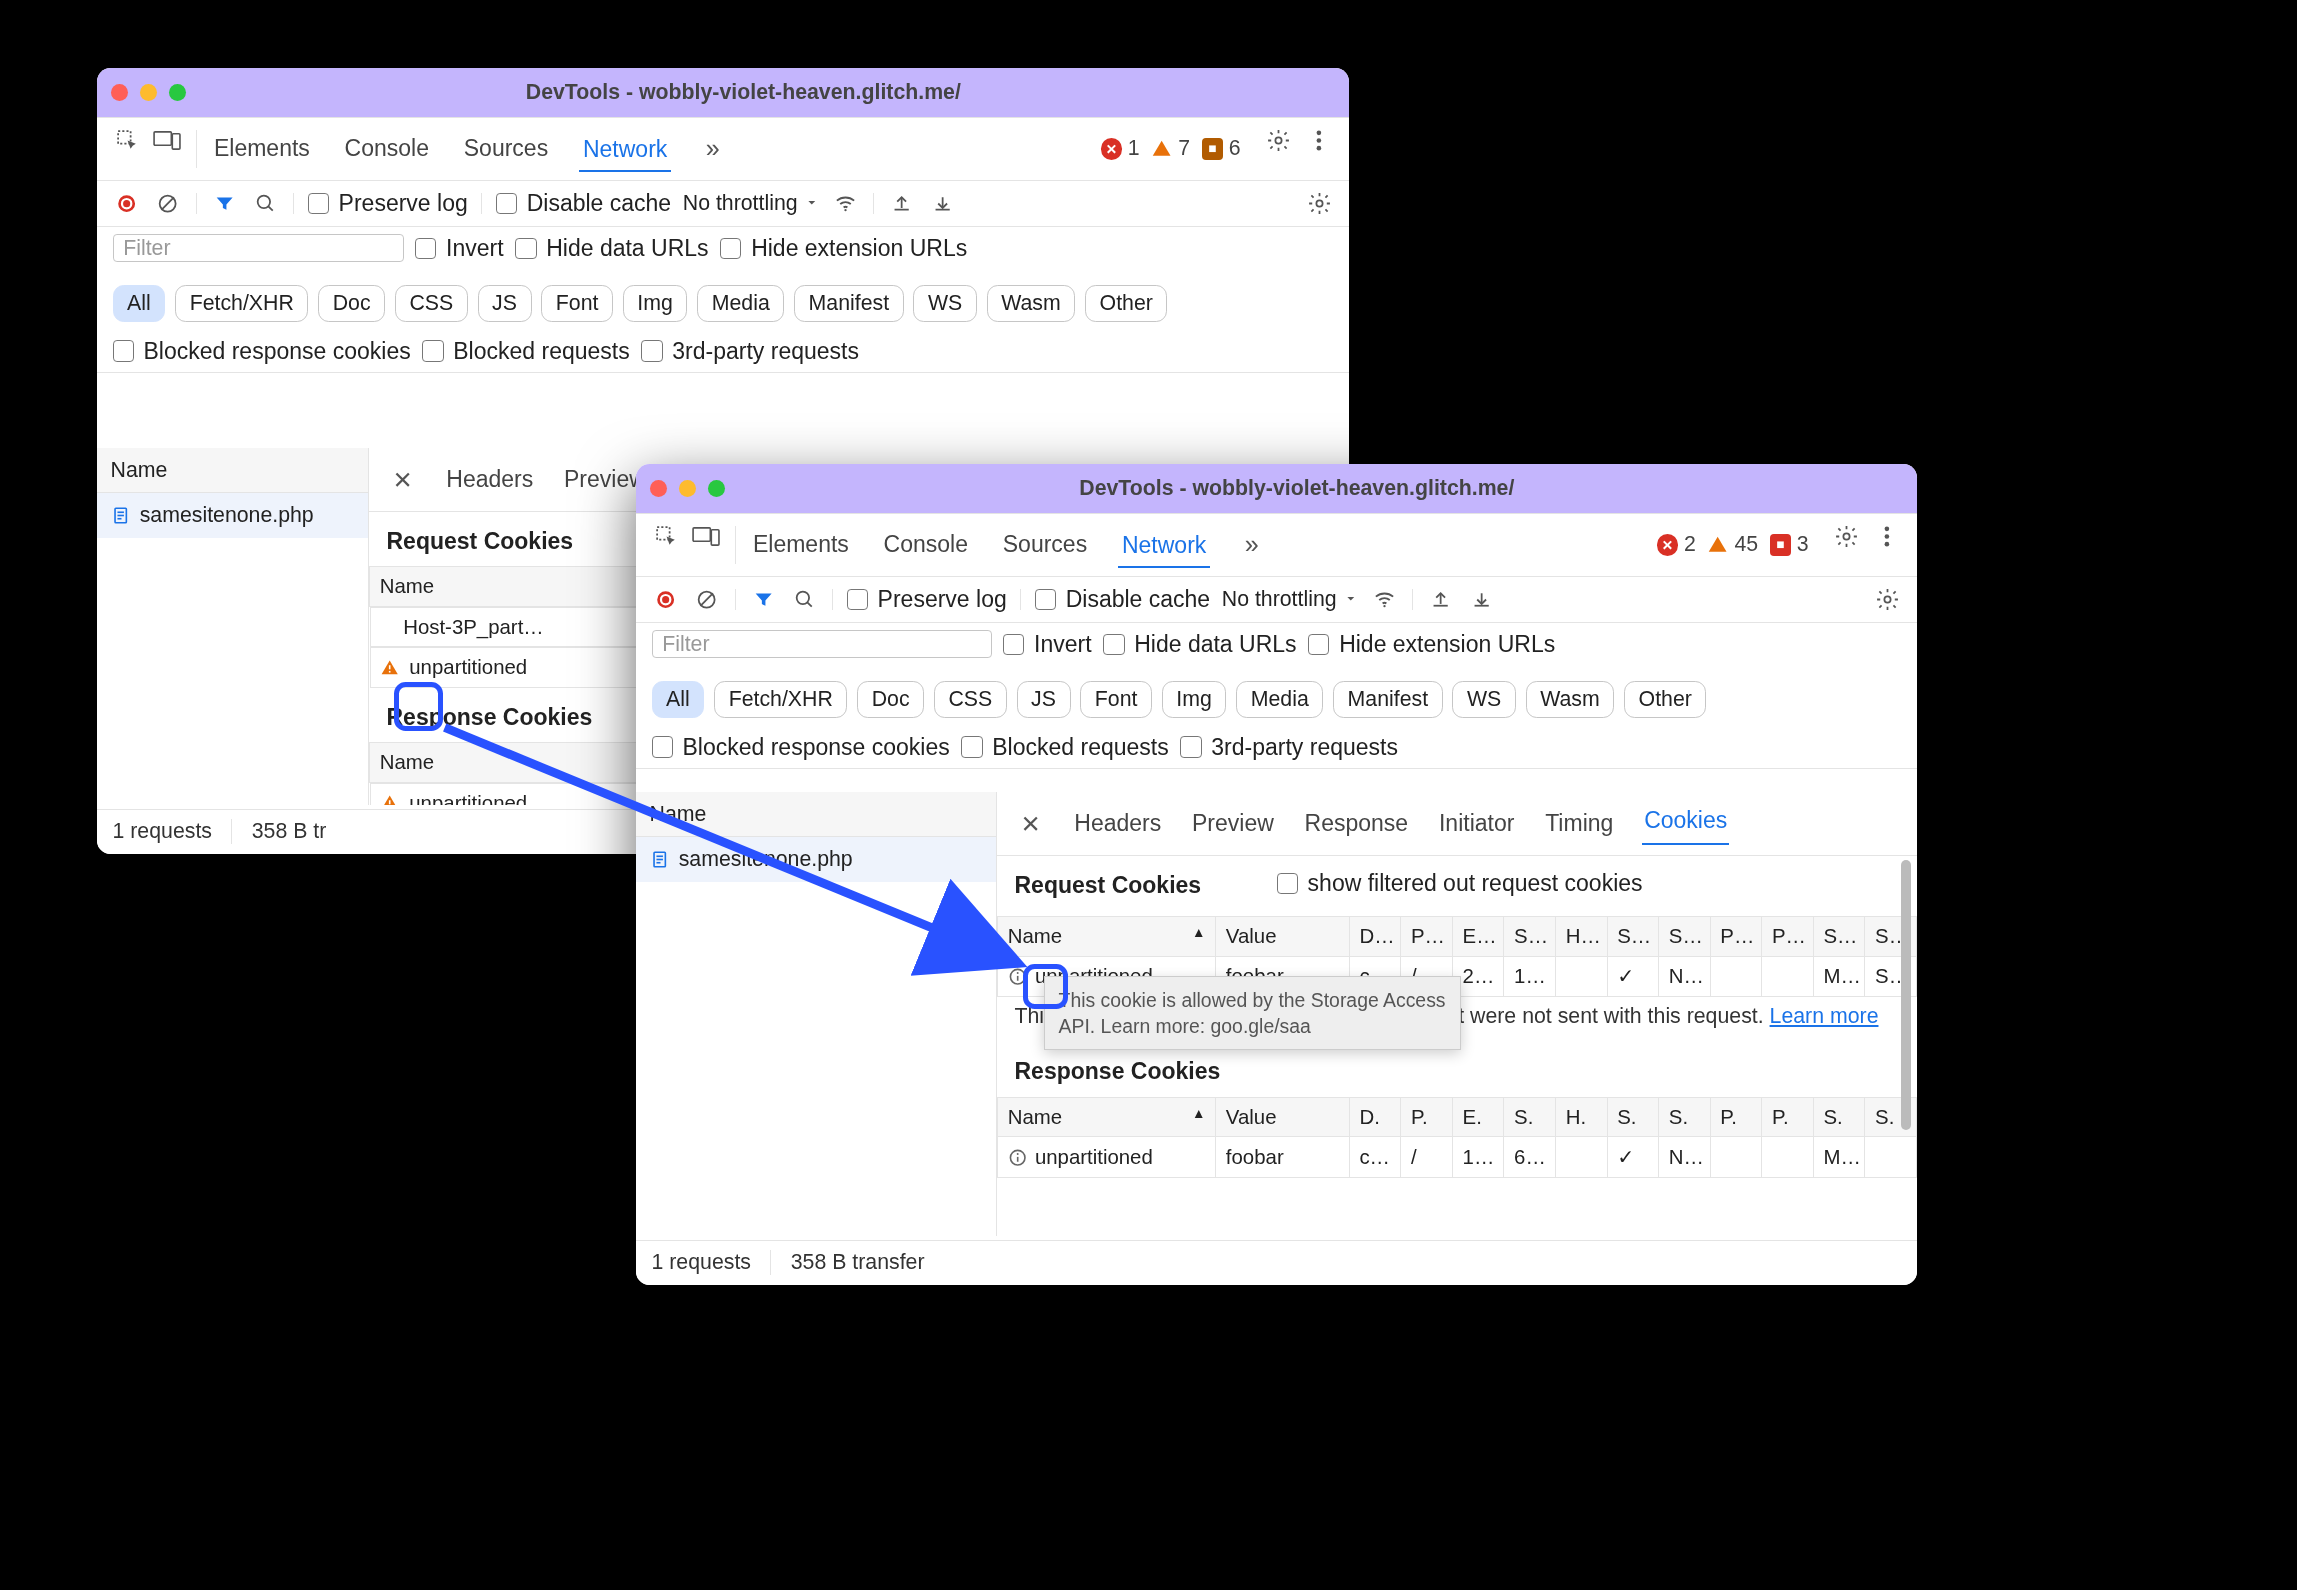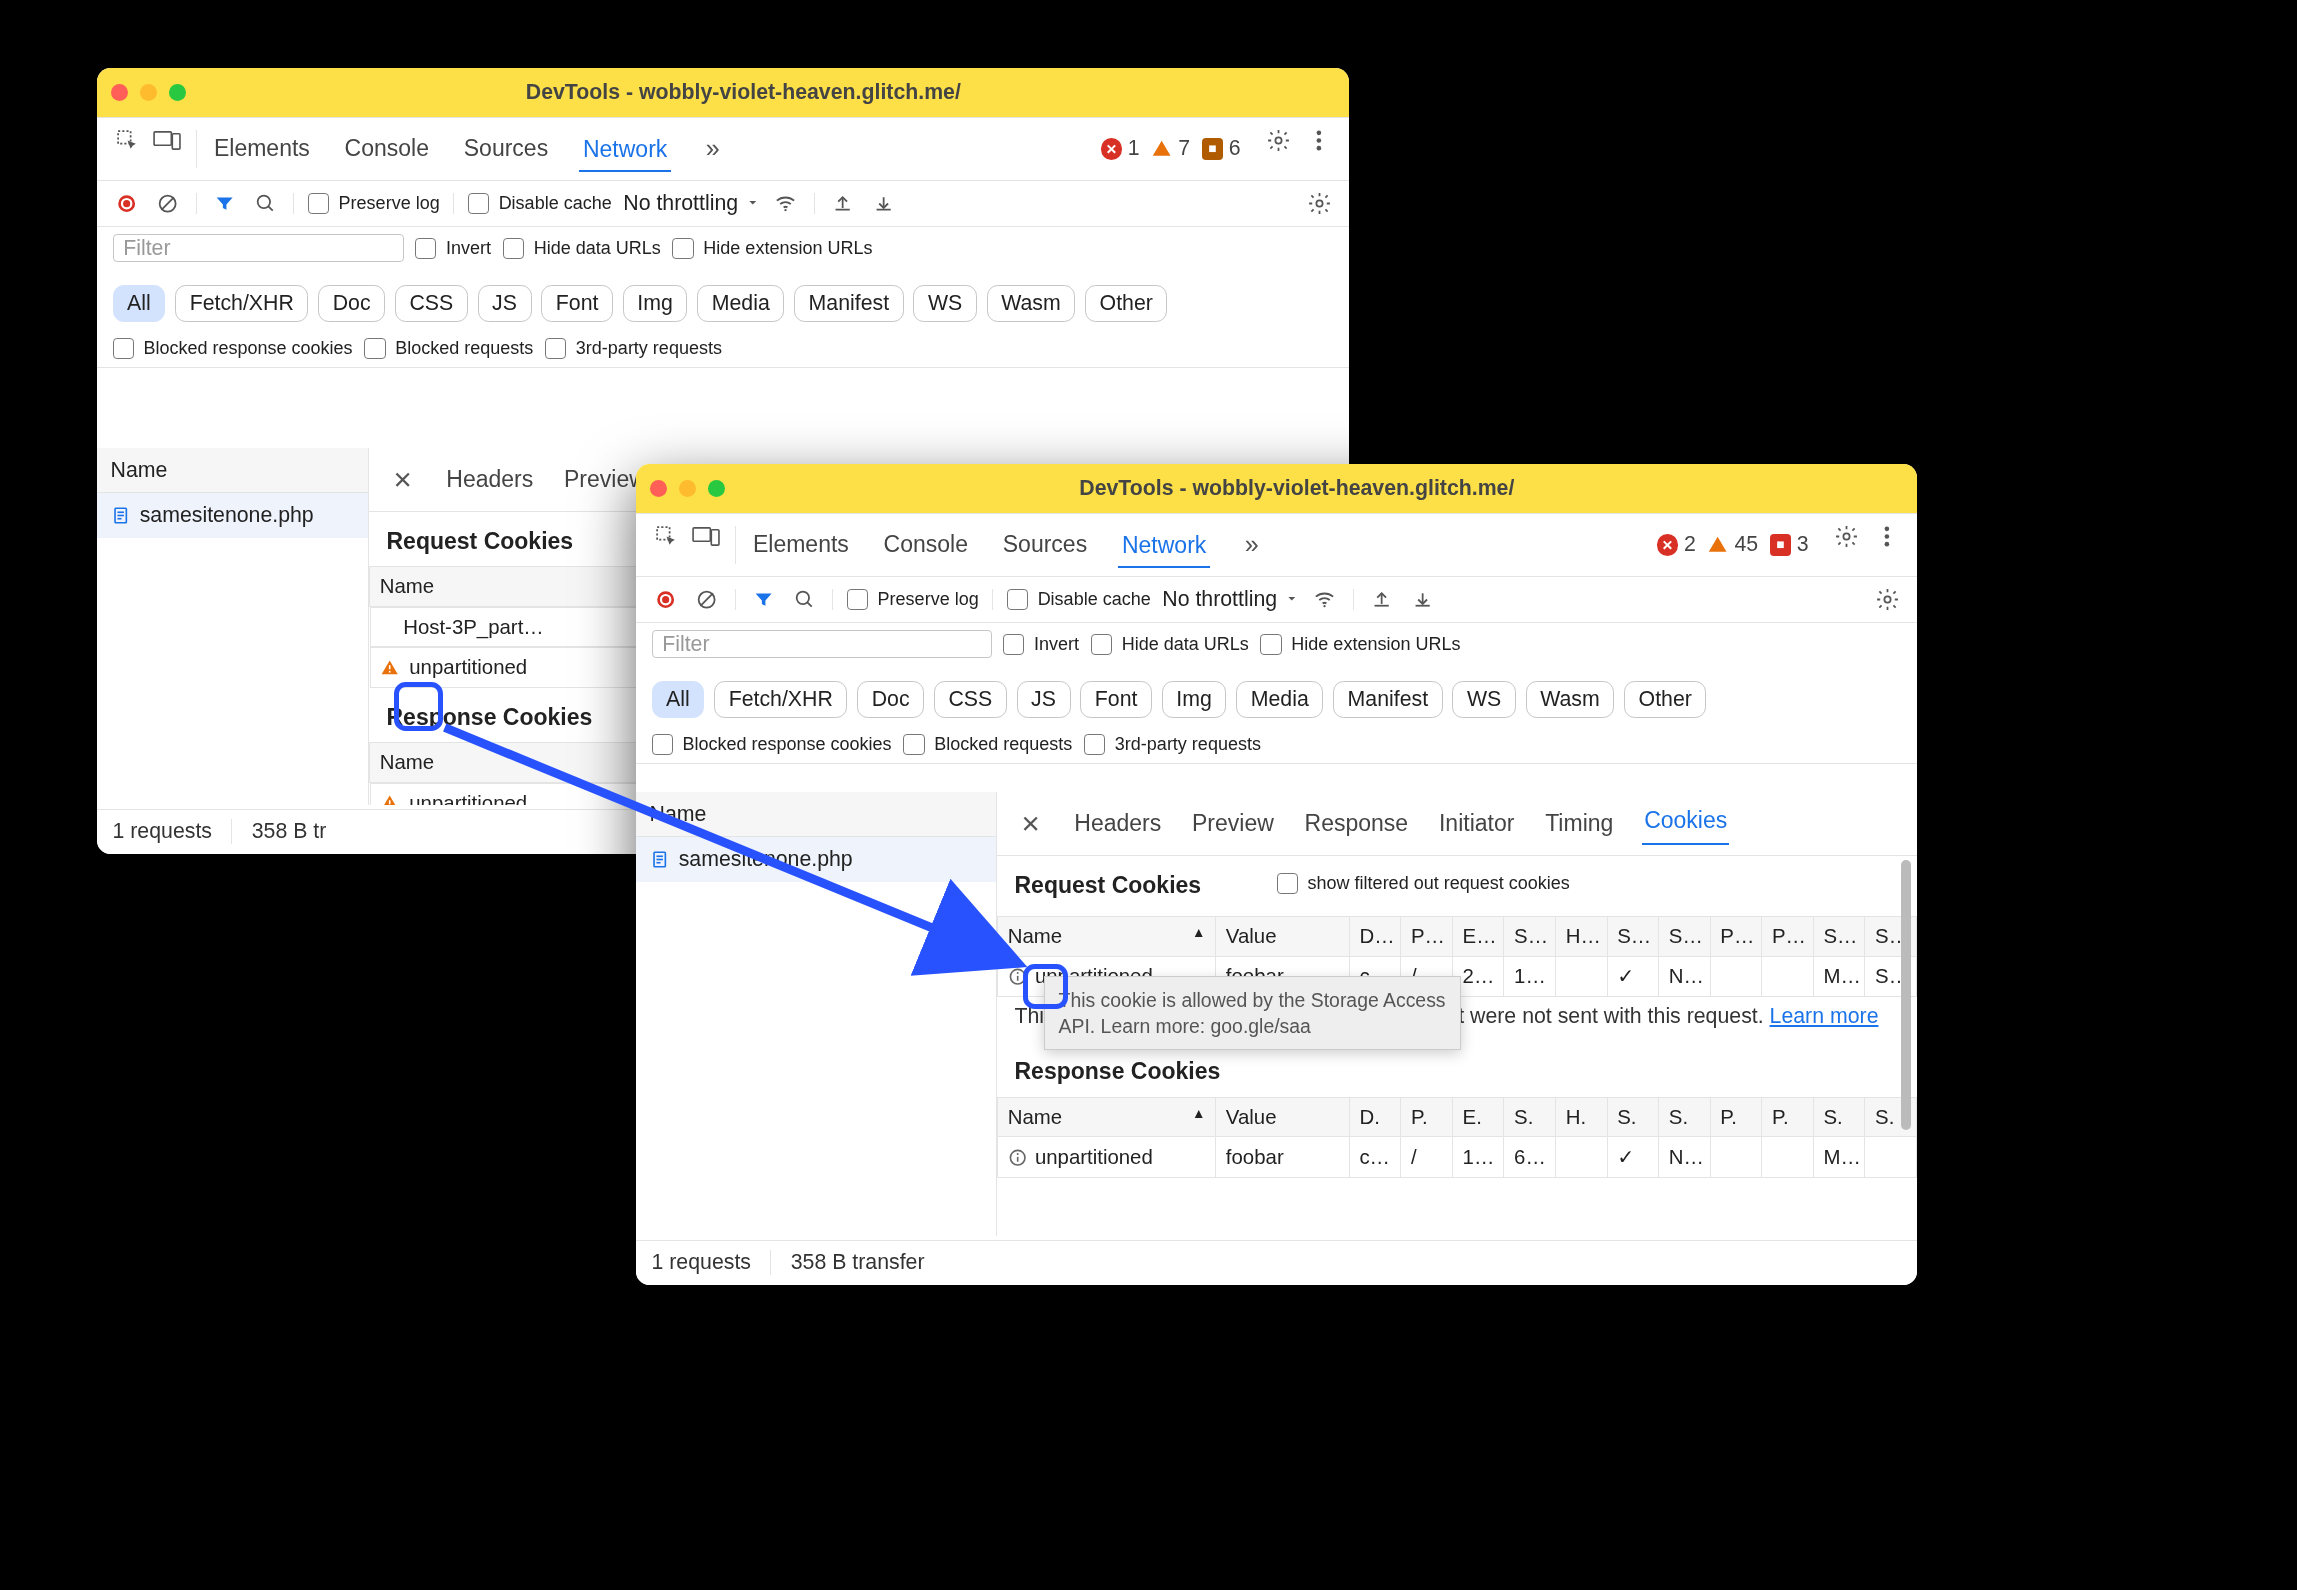--- a/index.html
+++ b/index.html
@@ -37,21 +37,21 @@
   }
   .window {
     position: absolute;
     background: var(--win-bg);
     border-radius: 13.6px;
     box-shadow: 0 19.4px 58px rgba(0,0,0,.6);
     overflow: hidden;
   }
   .titlebar {
     height: 50px;
-    background: #fde047;
+    background: #c4b5fd;
     border-bottom: 1px solid var(--divider);
     display: flex;
     align-items: center;
     padding: 0 13.6px;
   }
   .traffic-lights { display:flex; gap:11.6px; margin-right: 23px; }
   .traffic-lights span { width:17.5px; height:17.5px; border-radius:50%; display:block; }
   .tl-close { background:#ff5f57; }
   .tl-min { background:#febb2e; }
   .tl-max { background:#28c840; }
@@ -92,21 +92,21 @@
     border:1px solid var(--chip-border);
     border-radius:10.7px;
     background: var(--chip-bg);
     padding: 4.9px 13.6px;
     font-size: 21.3px;
     cursor:pointer;
     margin-top:19px;
   }
   .chip.active { background: var(--chip-active-bg); border-color: var(--chip-active-bg); }
 
-  .check { display:inline-flex; align-items:center; gap:9.7px; font-size:18px; cursor:pointer; }
+  .check { display:inline-flex; align-items:center; gap:9.7px; font-size:23px; cursor:pointer; }
   .check .box {
     width:21.3px; height:21.3px; border:1.9px solid #777; border-radius:3.9px; display:inline-block;
   }
 
   .filter-input {
     border:1px solid var(--chip-border);
     border-radius:3.9px;
     height:28px;
     font-size:21.3px;
     padding: 0 9.7px;

